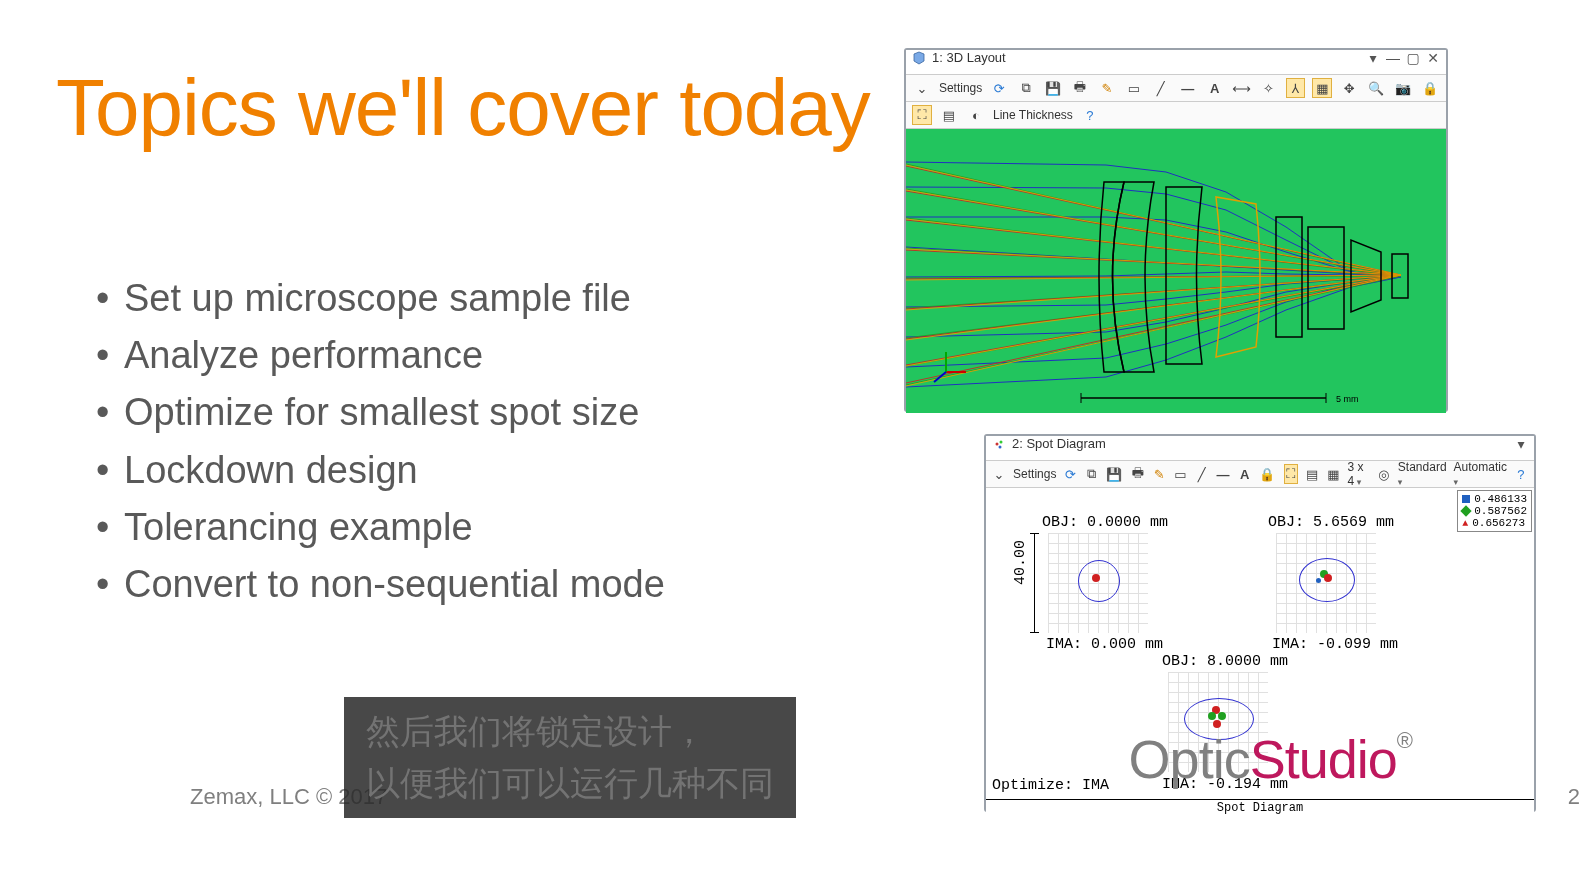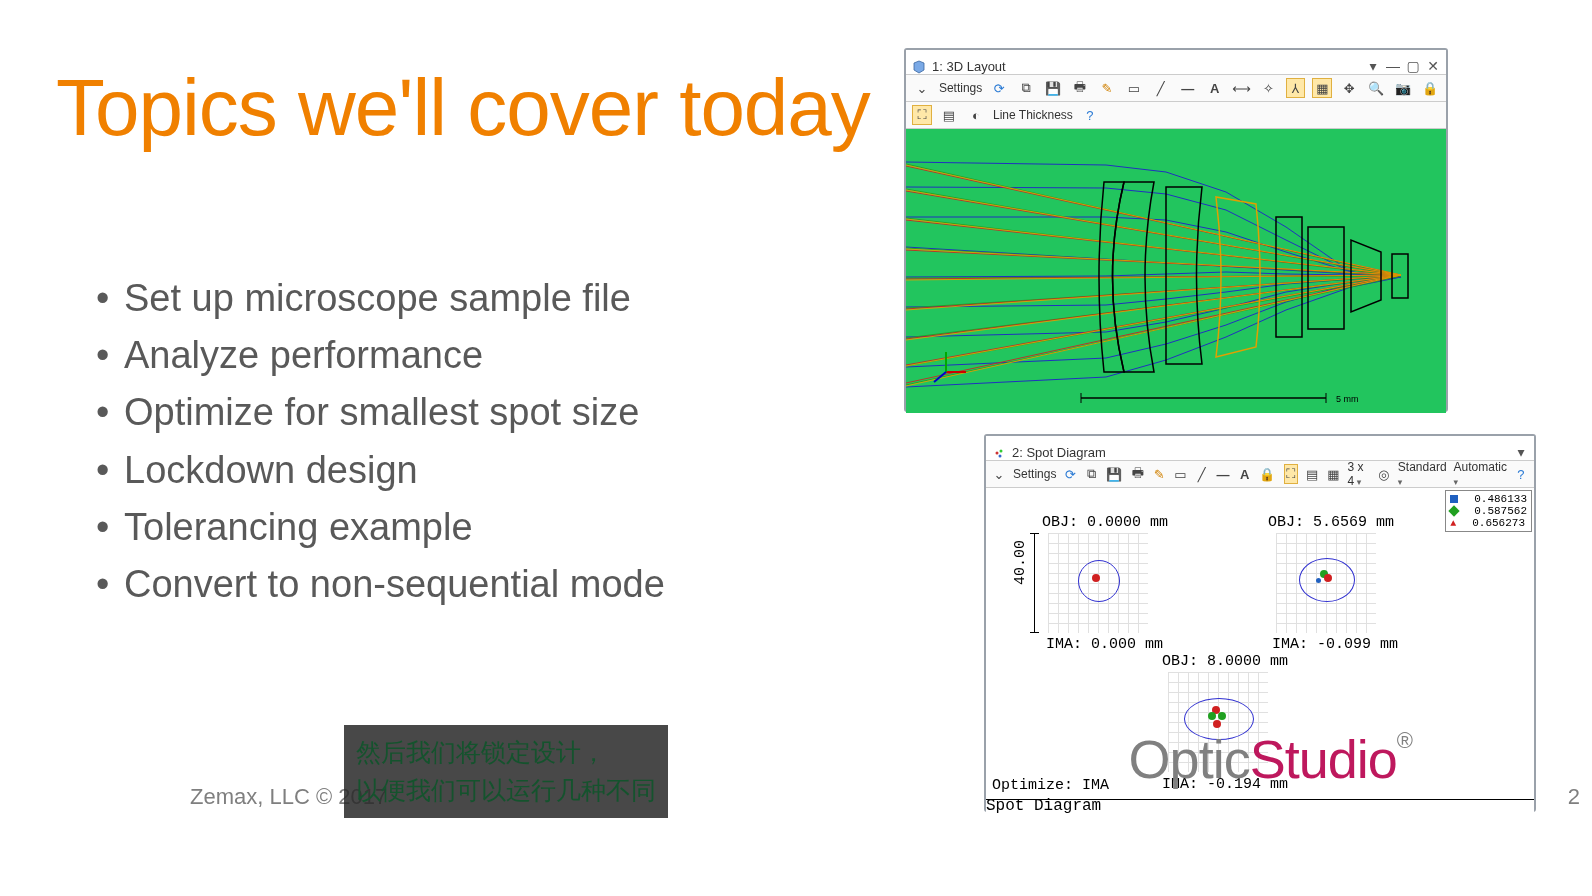--- a/index.html
+++ b/index.html
@@ -7,42 +7,42 @@
   .title{position:absolute;left:56px;top:62px;font-size:80px;font-weight:300;color:#f08000;letter-spacing:-1px}
   .bullets{position:absolute;left:56px;top:232px;color:#595959;font-size:38px;font-weight:400;line-height:1.48}
   .bullets li{margin-bottom:1px;list-style:none;position:relative;padding-left:28px}
   .bullets li::before{content:"•";position:absolute;left:0;top:0;color:#595959}
   .footer-copy{position:absolute;left:190px;bottom:86px;color:#7f7f7f;font-size:22px}
   .page-num{position:absolute;right:12px;bottom:86px;color:#7f7f7f;font-size:22px}
   .logo{position:absolute;right:180px;bottom:106px;font-size:54px;font-weight:300;letter-spacing:-1px}
   .logo .o{color:#808080}
   .logo .s{color:#be185d}
   .logo sup{font-size:22px;color:#808080;vertical-align:top}
-  .caption{position:absolute;left:344px;bottom:78px;background:rgba(40,40,40,.85);color:#14532d;font-size:25px;padding:8px 12px;line-height:1.55}
+  .caption{position:absolute;left:344px;bottom:78px;background:rgba(40,40,40,.85);color:#737373;font-size:34px;padding:8px 22px;line-height:1.55}
   
   .win{position:absolute;border:2px solid #9aa1aa;background:#fff;border-radius:3px}
   #win3d{left:904px;top:48px;width:540px;height:360px}
-  .win-title{height:24px;background:#fff;border-bottom:1px solid #ccc;font-size:13px;color:#333;display:flex;align-items:flex-end;padding:0 6px;justify-content:space-between}
+  .win-title{height:24px;background:#fff;border-bottom:1px solid #ccc;font-size:13px;color:#333;display:flex;align-items:flex-start;padding:0 6px;justify-content:space-between}
   .win-title .left{display:flex;align-items:center;gap:6px}
   .win-title .ico{width:14px;height:14px;display:inline-block}
   .win-btns{display:flex;gap:6px;font-family:Arial;font-size:14px;color:#555}
   .win-btns span{width:14px;text-align:center;cursor:default}
   .toolbar{height:26px;border-bottom:1px solid #ccc;display:flex;align-items:center;gap:7px;padding:0 6px;font-size:12px;color:#333;background:#fafafa}
   .tbtn{width:18px;height:18px;border:1px solid transparent;display:inline-flex;align-items:center;justify-content:center;font-size:13px;color:#444}
   .tbtn.active{background:#ffe8a8;border-color:#e0b040}
   .toolbar .dd::after{content:" ▾";font-size:9px;color:#666}
   .toolbar2{height:26px;border-bottom:1px solid #ccc;display:flex;align-items:center;gap:7px;padding:0 6px;font-size:12px;color:#333;background:#fafafa}
   .canvas3d{position:relative;width:100%;height:calc(100% - 24px - 26px - 26px);background:#22c55e}
   
   #winspot{left:984px;top:434px;width:548px;height:374px}
   #winspot .canvas{position:relative;width:100%;height:calc(100% - 24px - 26px);background:#fff}
   .grid{position:absolute;width:100px;height:100px;background-image:linear-gradient(#e0e0e0 1px,transparent 1px),linear-gradient(90deg,#e0e0e0 1px,transparent 1px);background-size:10px 10px}
   .spot-lbl{position:absolute;font-family:"Courier New",monospace;font-size:15px;color:#000}
   .legend{position:absolute;right:2px;top:2px;border:1px solid #888;font-family:"Courier New",monospace;font-size:11px;padding:2px 4px;background:#fff}
-  .legend div{display:flex;align-items:center;gap:16px}
+  .legend div{display:flex;align-items:center;gap:4px}
   .sq{width:8px;height:8px;display:inline-block}
   .airy{position:absolute;border:1px solid #3030d0;border-radius:50%}
   .dot{position:absolute;width:8px;height:8px;border-radius:50%}
 </style>
 </head>
 <body>
 <div class="slide">
 
 <div class="title">Topics we'll cover today</div>
 
@@ -254,21 +254,21 @@
     <div class="grid" style="left:182px;top:184px"></div>
     <div class="airy" style="left:198px;top:210px;width:68px;height:40px"></div>
     <div class="dot" style="left:226px;top:218px;background:#d02020"></div>
     <div class="dot" style="left:222px;top:224px;background:#20a020"></div>
     <div class="dot" style="left:232px;top:224px;background:#20a020"></div>
     <div class="dot" style="left:227px;top:232px;background:#d02020"></div>
     <div class="spot-lbl" style="left:176px;top:288px">IMA: -0.194 mm</div>
 
     <div class="spot-lbl" style="left:6px;bottom:18px">Optimize: IMA</div>
     <div style="position:absolute;left:0;right:0;bottom:12px;height:1px;background:#000"></div>
-    <div class="spot-lbl" style="left:0;right:0;bottom:-3px;font-size:16px">Spot Diagram</div>
+    <div class="spot-lbl" style="left:0;right:0;bottom:-3px;text-align:center;font-size:12px">Spot Diagram</div>
   </div>
 </div>
 
 <div class="logo">
   <span class="o">Optic</span><span class="s">Studio</span><sup>®</sup>
 </div>
 
 <div class="footer-copy">Zemax, LLC © 2017</div>
 <div class="page-num">2</div>
 

